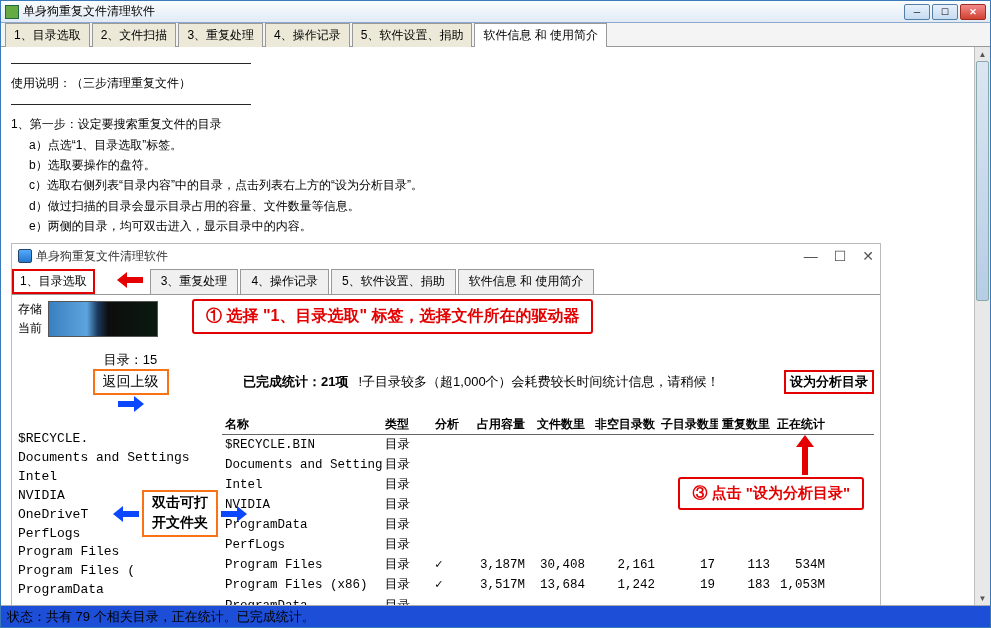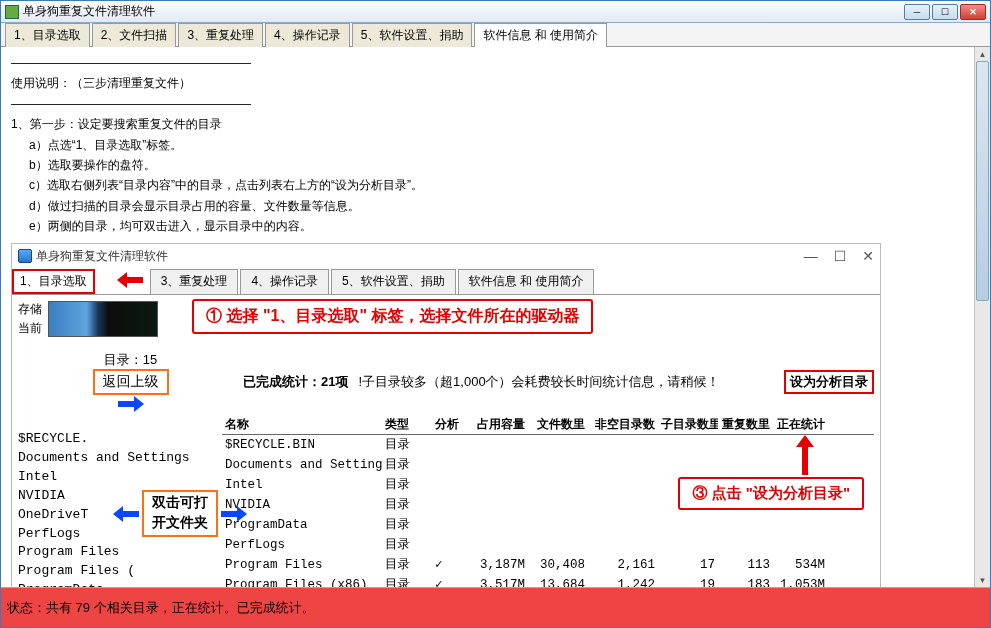--- a/index.html
+++ b/index.html
@@ -57,21 +57,21 @@
 .c-files { width: 60px; text-align: right; }
 .c-nedir { width: 70px; text-align: right; }
 .c-subdir { width: 60px; text-align: right; }
 .c-dupn { width: 55px; text-align: right; }
 .c-dups { width: 55px; text-align: right; }
 .callout3 { position: absolute; right: 10px; top: 62px; border: 2px solid #e40000; background: #fff; padding: 5px 12px; color: #e40000; font-weight: bold; font-size: 15px; border-radius: 3px; }
 .red-arrow-up { position: absolute; right: 60px; top: 20px; width: 18px; height: 40px; }
 .red-arrow-up::before { content:""; position:absolute; left:6px; bottom:0; width:6px; height:28px; background:#e40000; }
 .red-arrow-up::after { content:""; position:absolute; left:0; top:0; border-bottom:12px solid #e40000; border-left:9px solid transparent; border-right:9px solid transparent; }
 .double-click-box { position: absolute; left: 95px; top: 60px; }
-.statusbar { height: 40px; border-top: 1px solid #aaa; background: #ef4444; display: flex; align-items: center; padding: 0 6px; font-size: 13px; }
+.statusbar { height: 22px; border-top: 1px solid #aaa; background: #1d4ed8; display: flex; align-items: center; padding: 0 6px; font-size: 13px; }
 .vscroll { position: absolute; right: 0; top: 0; bottom: 0; width: 16px; background: #e8e8e8; border-left: 1px solid #c0c0c0; }
 .vscroll-thumb { position: absolute; top: 14px; left: 1px; right: 1px; height: 240px; background: linear-gradient(#dce6f2, #b6cde6); border: 1px solid #8aa; border-radius: 2px; }
 .vscroll-arrow { position: absolute; left: 0; right: 0; height: 14px; display: flex; align-items: center; justify-content: center; font-size: 8px; color: #555; }
 .vscroll-arrow.top { top: 0; }
 .vscroll-arrow.bot { bottom: 0; }
 .label-sm { font-size: 12px; }
 </style>
 </head>
 <body>
 

